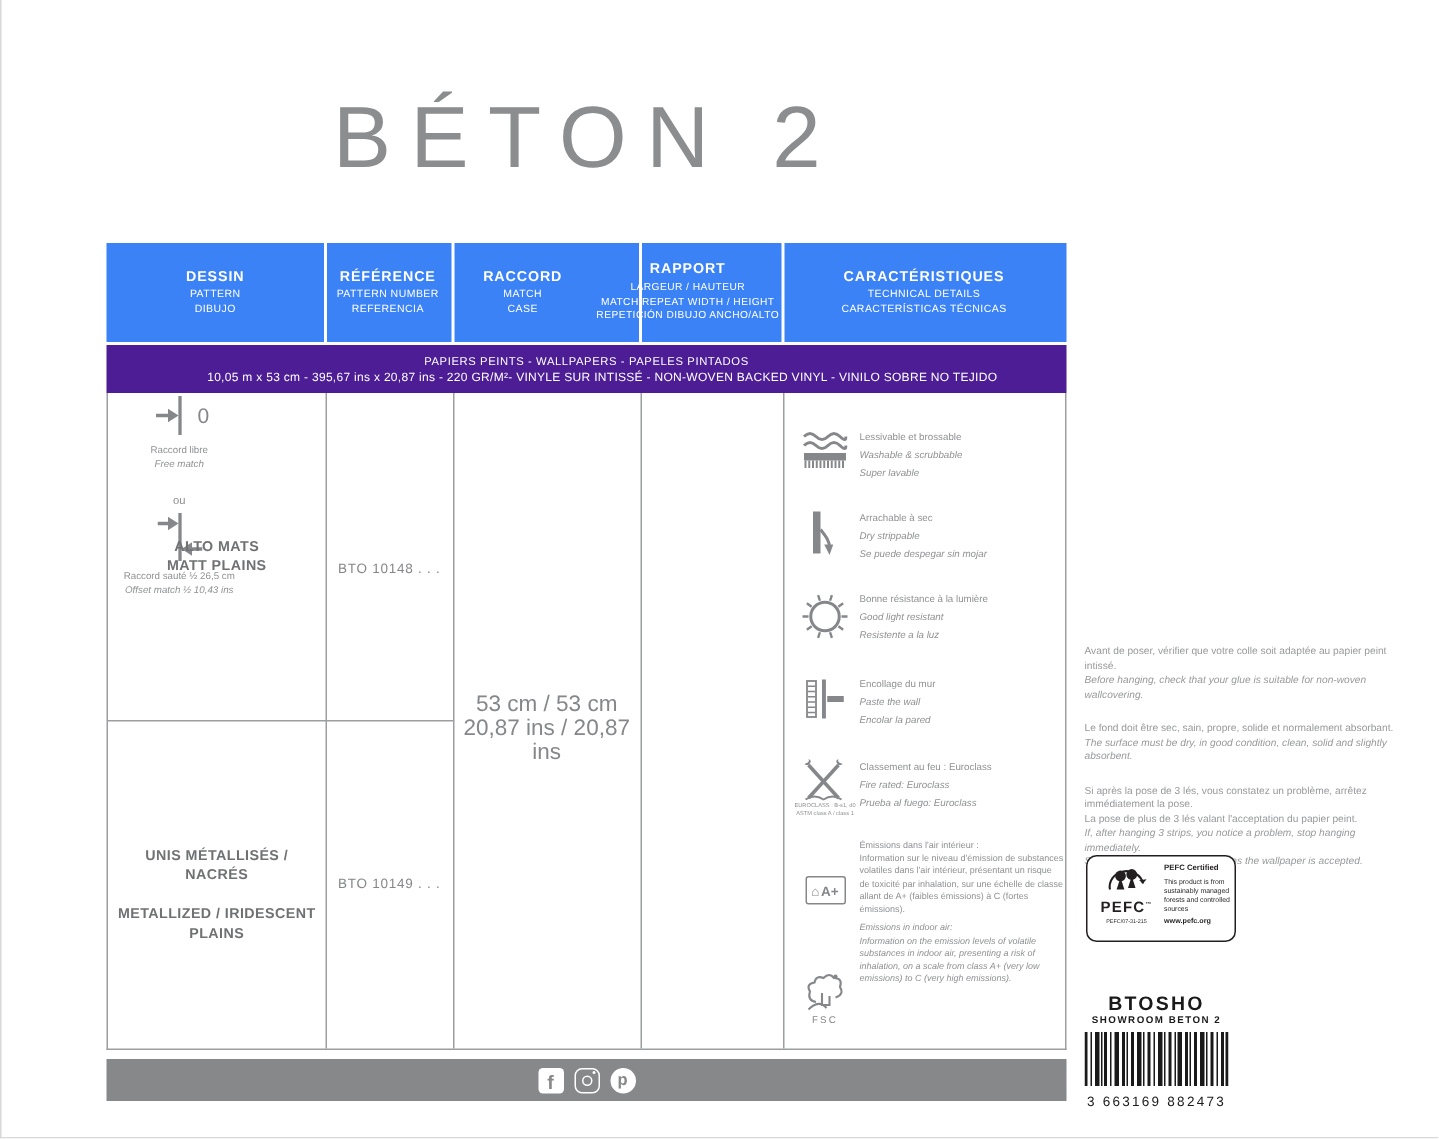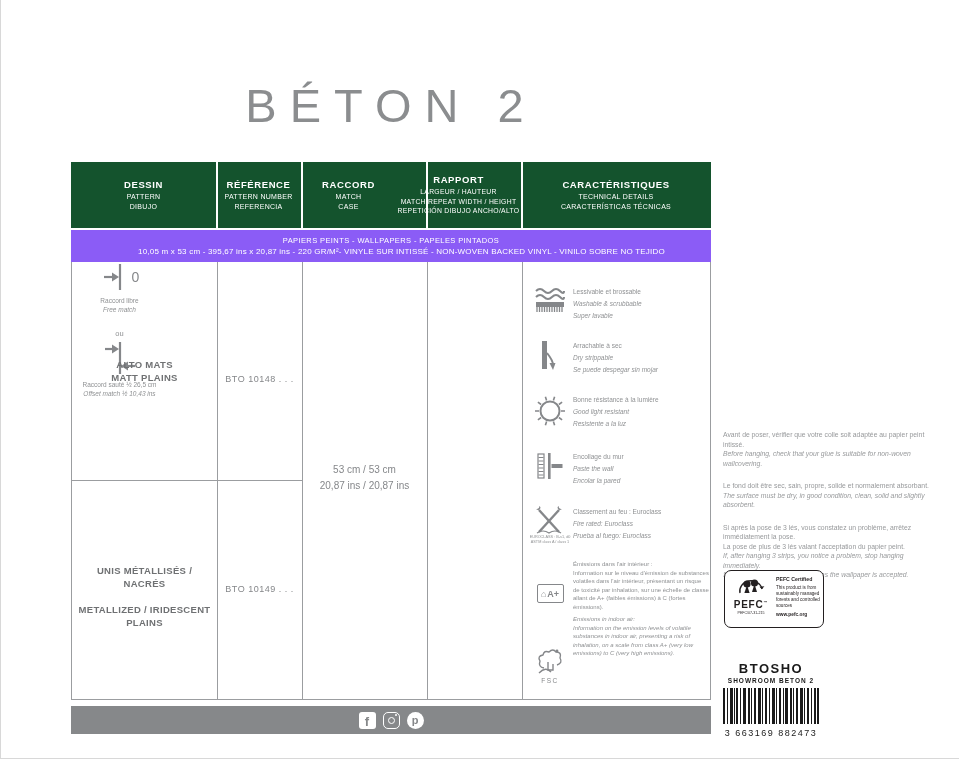--- a/index.html
+++ b/index.html
@@ -4,46 +4,46 @@
 <style>
   * { margin:0; padding:0; box-sizing:border-box; }
   html,body { background:#fff; }
   .page {
     position:relative; width:959px; height:759px; background:#fff;
     font-family:"Liberation Sans", sans-serif; overflow:hidden;
     border-left:1px solid #d8d8d8; border-bottom:1px solid #d8d8d8;
   }
   .title {
     position:absolute; left:70px; top:58px; width:640px;
-    text-align:center; font-size:47px; letter-spacing:13px;
-    color:#8b8d8f; white-space:nowrap;margin-top:20px;
+    text-align:center; font-size:58px; letter-spacing:13px;
+    color:#8b8d8f; white-space:nowrap;
   }
   
-  .thead { position:absolute; left:70px; top:162px; width:640px; height:66px; background:#14532d; display:flex; }
+  .thead { position:absolute; left:70px; top:162px; width:640px; height:66px; background:#3b82f6; display:flex; }
   .th { color:#fff; display:flex; flex-direction:column; justify-content:center; align-items:center; text-align:center; height:100%; }
   .th-main { font-size:9.5px; font-weight:bold; letter-spacing:.6px; margin-bottom:2px; }
   .th-sub  { font-size:7px; letter-spacing:.3px; line-height:9.5px; }
   .hsep { position:absolute; top:0; width:2px; height:66px; background:#fff; }
   
-  .subband { position:absolute; left:70px; top:230px; width:640px; height:32px; background:#8b5cf6;
+  .subband { position:absolute; left:70px; top:230px; width:640px; height:32px; background:#4c1d95;
              color:#fff; display:flex; flex-direction:column; justify-content:center; text-align:center; }
   .sb1 { font-size:7.5px; letter-spacing:.4px; margin-bottom:2px; }
   .sb2 { font-size:8px; letter-spacing:.2px;padding-left:21px; }
   
   .tbody { position:absolute; left:70px; top:262px; width:640px; height:438px;
            border:1px solid #9b9da0; border-top:none; background:#fff; }
   .vline { position:absolute; top:0; width:1px; height:100%; background:#9b9da0; }
   .hline { position:absolute; left:0; top:218px; width:230px; height:1px; background:#9b9da0; }
   .cell { position:absolute; text-align:center; color:#6f7173; }
   .dessin-r1 { left:0; top:96px; width:145px; font-size:9.5px; font-weight:bold; line-height:13px; letter-spacing:.3px; }
   .ref-r1 { left:145px; top:112px; width:85px; font-size:9px; color:#85878a; letter-spacing:.5px; }
   .dessin-r2 { left:0; top:302px; width:145px; font-size:9.5px; font-weight:bold; line-height:13px; letter-spacing:.3px; padding:0 6px; }
   .dessin-r2 .gap { margin-top:13px; }
   .ref-r2 { left:145px; top:322px; width:85px; font-size:9px; color:#85878a; letter-spacing:.5px; }
-  .rapport { left:230px; top:200px; width:125px; font-size:10px; color:#85878a; line-height:16px; }
+  .rapport { left:230px; top:200px; width:125px; font-size:15px; color:#85878a; line-height:16px; }
   
   .raccord { left:355px; top:146px; width:95px; display:flex; flex-direction:column; align-items:center; }
   .match-free { display:flex; align-items:center; }
   .zero { font-size:14px; color:#85878a; margin-left:2px; }
   .match-cap { font-size:6.5px; line-height:9px; color:#8f9193; text-align:center; margin-top:4px; }
   .i { font-style:italic; }
   .match-or { font-size:7.5px; color:#8f9193; margin:15px 0 2px 0; }
   
   .chars { position:absolute; left:450px; top:0; width:190px; height:100%; }
   .ci { position:absolute; left:0; display:flex; padding-left:10px; width:190px; }

